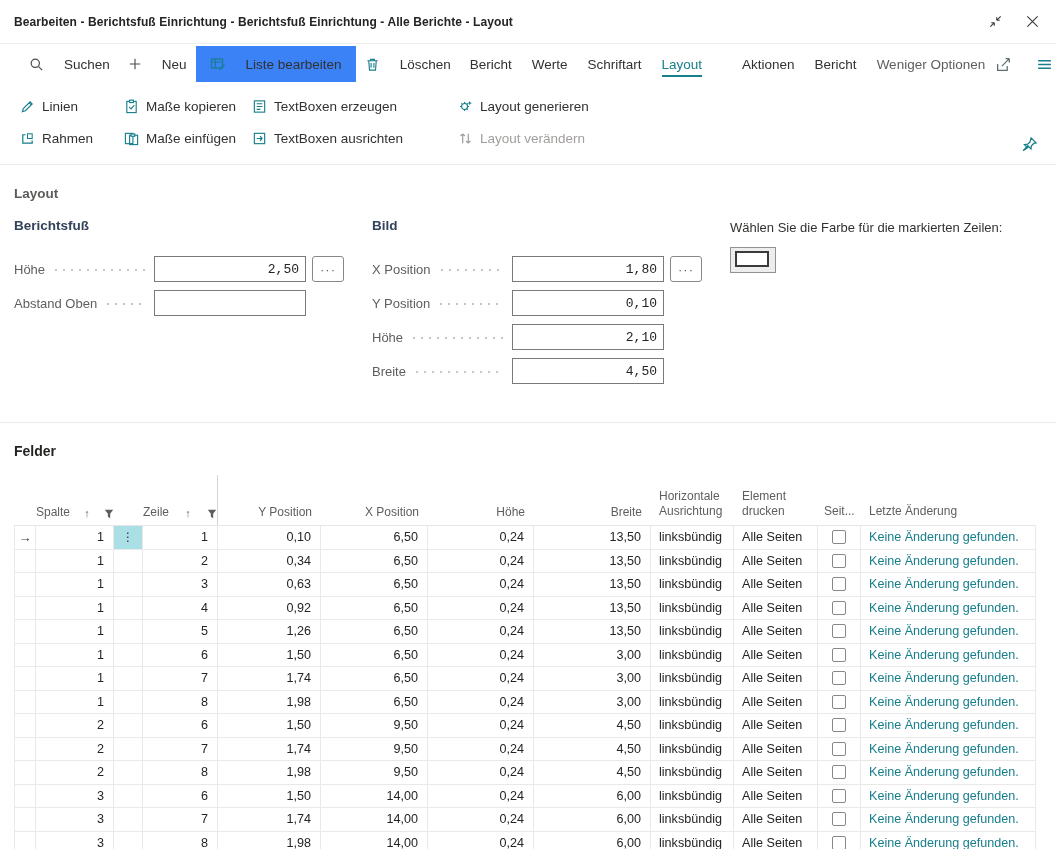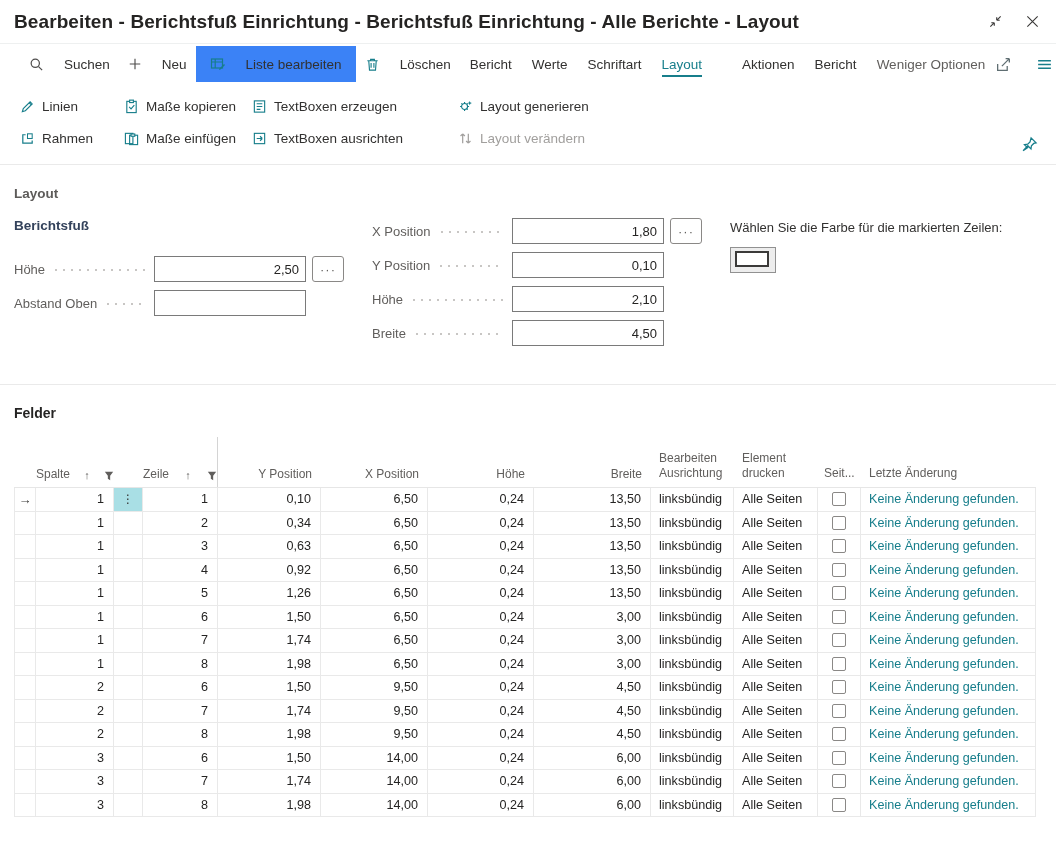--- a/index.html
+++ b/index.html
@@ -6,21 +6,21 @@
   html,body { width:1056px; height:849px; overflow:hidden; background:#fff;
     font-family:"Liberation Sans","DejaVu Sans",sans-serif; color:#252423; }
   .icon { display:inline-flex; align-items:center; justify-content:center; flex:none; }
   .icon svg { display:block; }
   .teal { color:#177E8B; }
   .gray-ic { color:#4e4d4c; }
 
   
   .titlebar { height:44px; display:flex; align-items:center; padding:0 16px 0 14px;
     border-bottom:1px solid #eef0f0; }
-  .title { font-size:19px; font-weight:700; color:#252423; letter-spacing:.1px; }
+  .title { font-size:12px; font-weight:700; color:#252423; letter-spacing:.1px; }
   .title-icons { margin-left:auto; display:flex; align-items:center; gap:22px; color:#3b3a39; }
   .title-icons > span { cursor:pointer; }
 
   
   .actionbar { height:40px; display:flex; align-items:center; padding:0 14px 0 20px; font-size:13.5px; }
   .ab-item { display:flex; align-items:center; gap:20px; padding:0 9px; height:36px; cursor:pointer; color:#323130; white-space:nowrap; }
   .ab-item.plain { padding:0 10px;text-align:right; }
   .ab-item.highlight { background:#3b82f6; padding:0 14px; }
   .ab-item.active-tab { color:#177E8B; position:relative; }
   .ab-item.active-tab .lbl { border-bottom:2px solid #177E8B; padding-bottom:3px; margin-bottom:-5px; }
@@ -42,21 +42,21 @@
   .group { width:330px; margin-right:28px; }
   .group.last { width:auto; margin-right:0; }
   .group-caption { font-size:13.5px; font-weight:700; color:#33425b; margin-bottom:23px; }
   .field-row { display:flex; align-items:center; height:26px; margin-bottom:8px; }
   .field-label { font-size:13px; color:#605e5c; white-space:nowrap; }
   .leader { flex:1; height:4px; margin:0 8px 0 7px; align-self:center;
     background-image:radial-gradient(circle,#c8c6c4 1.1px,transparent 1.2px);
     background-size:8px 4px; background-repeat:repeat-x; background-position:0 1px; }
   .field-input { width:152px; height:26px; border:1px solid #7a7a7a; background:#fff;
     font-size:13px; text-align:right; padding:0 6px; color:#252423; flex:none;
-    font-family:Liberation Sans, sans-serif; }
+    font-family:Liberation Mono, monospace; }
   .assist { width:32px; height:26px; margin-left:6px; border:1px solid #8a8886; border-radius:3px;
     background:#fff; font-size:13px; color:#605e5c; display:flex; align-items:center;
     justify-content:center; cursor:pointer; letter-spacing:1px; flex:none; }
   .instruction { font-size:13px; color:#323130; margin:2px 0 12px; }
   .swatch { width:46px; height:26px; border:1px solid #919191; background:#ededed; padding:3px 6px 5px 4px; cursor:pointer; }
   .swatch-inner { width:100%; height:100%; background:#fff; border:2px solid #3b3a39; }
 
   
   .felder-caption { font-size:14px; font-weight:700; color:#252423; margin:20px 0 0 0; }
   .grid { margin:16px 14px 0 14px; width:1022px; font-size:12.6px; }
@@ -275,20 +275,21 @@
       </div>
       <div class="field-row">
         <span class="field-label">Abstand Oben</span>
         <span class="leader"></span>
         <input class="field-input" value="" style="">
         <span style="width:38px"></span>
       </div>
     </div>
 
     <div class="group">
+      <div class="group-caption">Bild</div>
       <div class="field-row">
         <span class="field-label">X Position</span>
         <span class="leader"></span>
         <input class="field-input" value="1,80" style="">
         <span class="assist">···</span>
       </div>
       <div class="field-row">
         <span class="field-label">Y Position</span>
         <span class="leader"></span>
         <input class="field-input" value="0,10" style="">
@@ -351,21 +352,21 @@
     <div class="th right">
         <span>X Position</span>
       </div>
     <div class="th right">
         <span>Höhe</span>
       </div>
     <div class="th right">
         <span>Breite</span>
       </div>
     <div class="th left">
-        <span>Bearbeiten Ausrichtung</span>
+        <span>Horizontale Ausrichtung</span>
       </div>
     <div class="th left">
         <span>Element drucken</span>
       </div>
     <div class="th left" style="padding-left:6px">
         <span>Seit...</span>
       </div>
     <div class="th left">
         <span>Letzte Änderung</span>
       </div>

